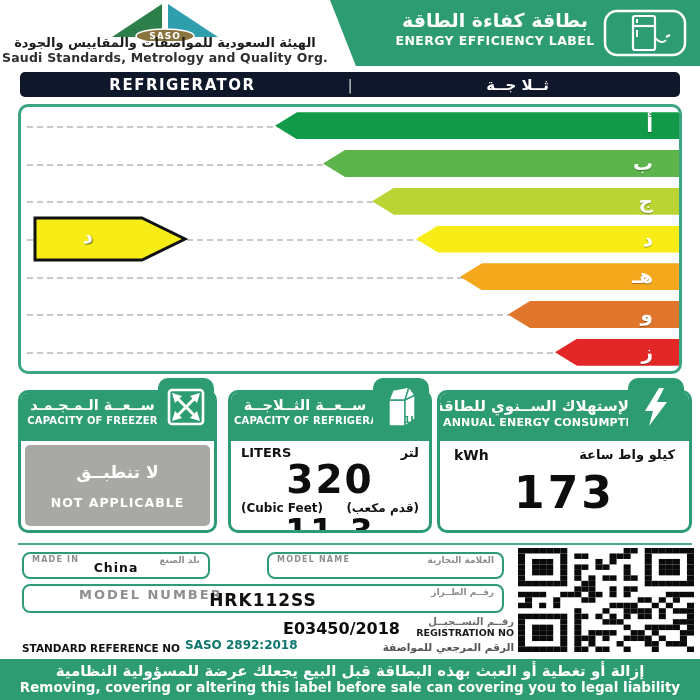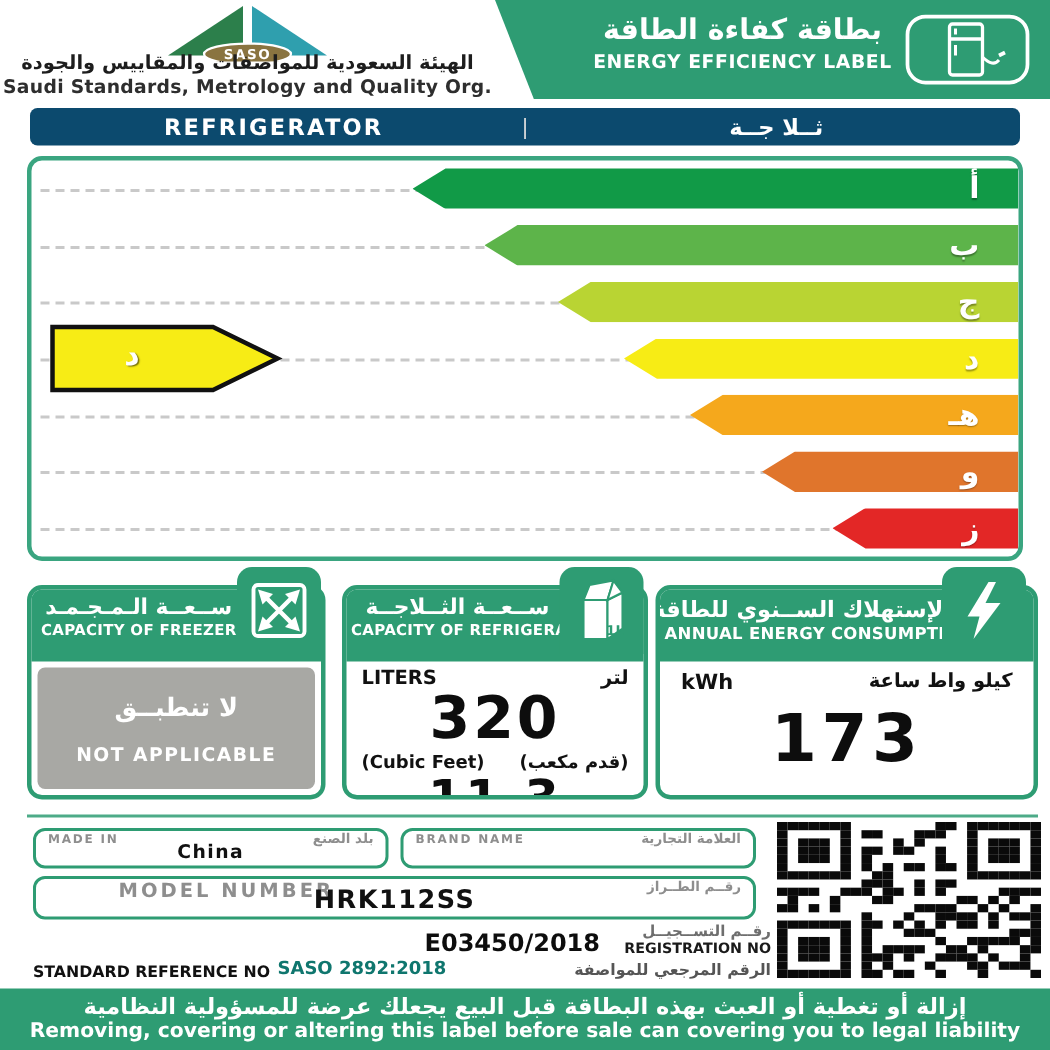--- a/index.html
+++ b/index.html
@@ -20,21 +20,21 @@
     position:absolute; left:330px; top:0; width:370px; height:66px;
     background:var(--green); clip-path:polygon(0 0,100% 0,100% 100%,7% 100%);
   }
   .hdr-titles { position:absolute; left:40px; top:10px; width:250px; text-align:center; color:#fff; }
   .hdr-title-ar { font-size:19px; font-weight:bold; direction:rtl; line-height:1.1; }
   .hdr-title-en { font-size:12.5px; font-weight:bold; letter-spacing:.4px; margin-top:2px; }
   .fridge-badge { position:absolute; right:12px; top:8px; }
   
   .product-bar {
     position:absolute; left:20px; top:72px; width:660px; height:25px;
-    background:#0c4a6e; border-radius:5px; display:flex; align-items:center; color:#fff;
+    background:#0f172a; border-radius:5px; display:flex; align-items:center; color:#fff;
   }
   .product-bar .half { flex:1; text-align:center; font-size:15px; font-weight:bold; }
   .product-en { letter-spacing:1.5px; }
   .product-ar { direction:rtl; letter-spacing:1px; }
   .product-sep { width:10px; text-align:center; font-size:14px; color:#ddd; }
   
   .chart {
     position:absolute; left:18px; top:104px; width:664px; height:270px;
     border:3px solid #3aa580; border-radius:10px; background:#fff; overflow:hidden;
   }
@@ -240,28 +240,28 @@
     </div>
   </div>
   <div class="panel-tab" style="left:628px;">
     <svg width="40" height="44" viewBox="0 0 40 44">
       <polygon points="23,3 9,26 17,26 13,41 31,17 21,17 28,3" fill="#ffffff"></polygon>
     </svg>
   </div>
 
   <div class="divider"></div>
 
-  <div class="info-box" style="left:22px; top:552px; width:237px; height:27px;">
+  <div class="info-box" style="left:22px; top:552px; width:188px; height:27px;">
     <span class="box-lbl-en">MADE IN</span>
     <span class="box-lbl-ar">بلد الصنع</span>
     <div class="box-value">China</div>
   </div>
 
   <div class="info-box" style="left:267px; top:552px; width:237px; height:27px;">
-    <span class="box-lbl-en">BRAND NAME</span>
+    <span class="box-lbl-en">MODEL NAME</span>
     <span class="box-lbl-ar">العلامة التجارية</span>
   </div>
 
   <div class="info-box" style="left:22px; top:584px; width:482px; height:29px;">
     <span class="box-lbl-en" style="letter-spacing:2px; font-size:13px;margin-left:47px;">MODEL NUMBER</span>
     <span class="box-lbl-ar">رقــم الطــراز</span>
     <div class="box-value model-value">HRK112SS</div>
   </div>
 
   <div class="reg-value">E03450/2018</div>

